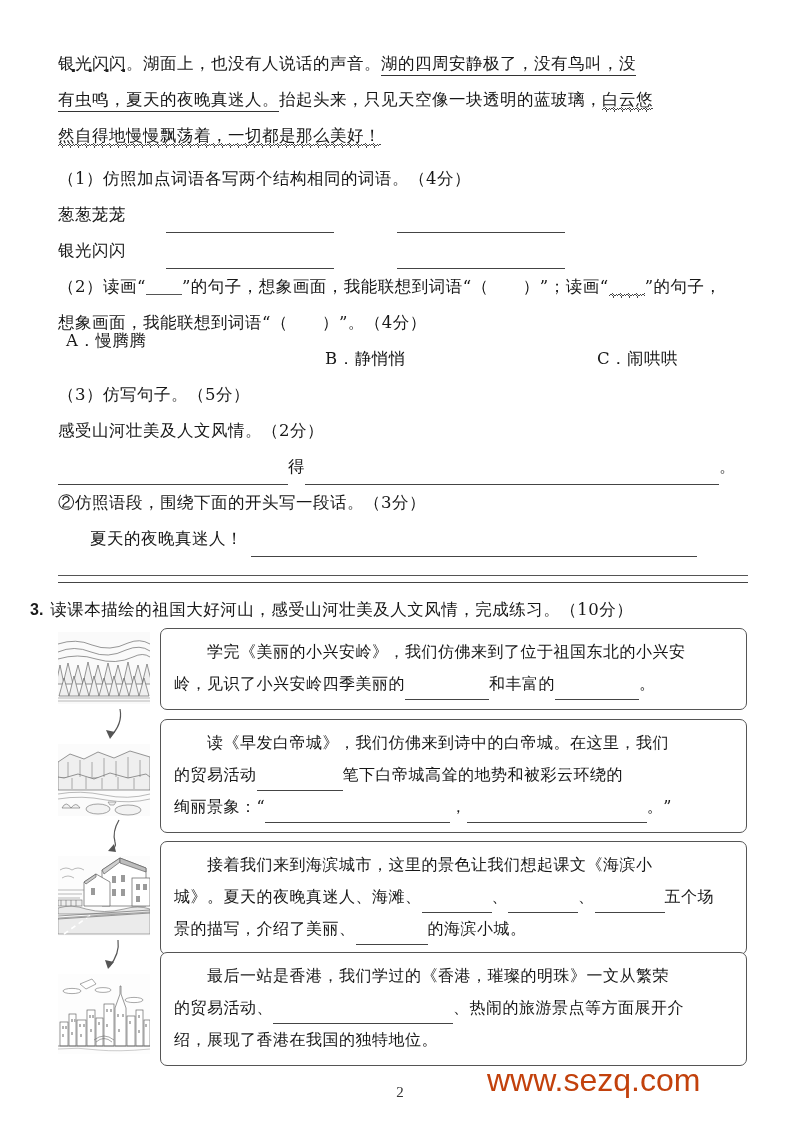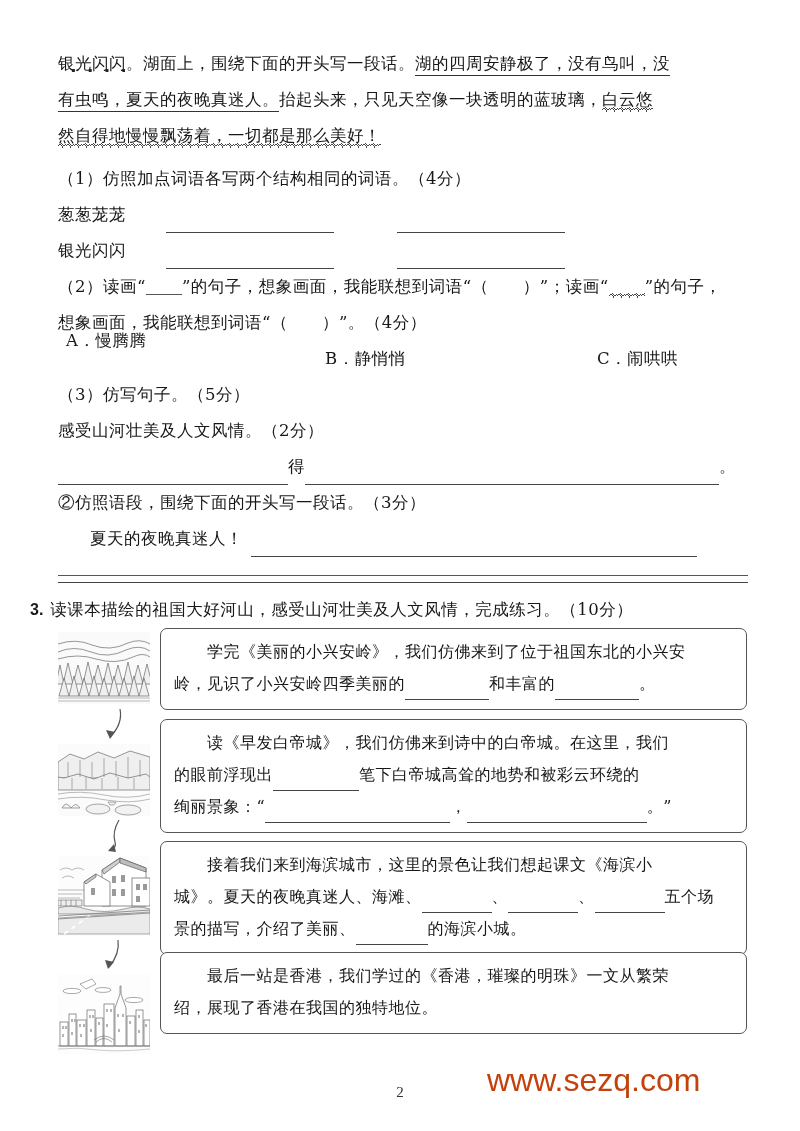--- a/index.html
+++ b/index.html
@@ -170,21 +170,21 @@
   }
 </style>
 </head>
 <body>
 
 <div class="page">
 
   <div class="passage">
 
     <div class="pline cn">
-      <span class="dotted-em">银光闪闪</span><span>。湖面上，围绕下面的开头写一段话。</span><span class="u-solid">湖的四周安静极了，没有鸟叫，没</span>
+      <span class="dotted-em">银光闪闪</span><span>。湖面上，也没有人说话的声音。</span><span class="u-solid">湖的四周安静极了，没有鸟叫，没</span>
     </div>
 
     <div class="pline cn">
       <span class="u-solid">有虫鸣，夏天的夜晚真迷人。</span><span>抬起头来，只见天空像一块透明的蓝玻璃，</span><span class="u-wave">白云悠</span>
     </div>
 
     <div class="pline cn">
       <span class="u-wave">然自得地慢慢飘荡着，一切都是那么美好！</span>
     </div>
   </div>
@@ -444,21 +444,21 @@
     <div class="cn">
       <span>岭，见识了小兴安岭四季美丽的</span><span class="blank-line" style="width:84px;"></span><span>和丰富的</span><span class="blank-line" style="width:84px;"></span><span>。</span>
     </div>
   </div>
 
   <div class="boxwrap" style="top:719px;">
     <div class="cn">
       <span class="indent"></span><span>读《早发白帝城》，我们仿佛来到诗中的白帝城。在这里，我们</span>
     </div>
     <div class="cn">
-      <span>的眼前浮现出</span><span class="blank-line" style="width:86px;"></span><span>笔下白帝城高耸的地势和被彩云环绕的</span>
+      <span>的贸易活动</span><span class="blank-line" style="width:86px;"></span><span>笔下白帝城高耸的地势和被彩云环绕的</span>
     </div>
     <div class="cn">
       <span>绚丽景象：“</span><span class="blank-line" style="width:185px;"></span><span>，</span><span class="blank-line" style="width:180px;"></span><span>。”</span>
     </div>
   </div>
 
   <div class="boxwrap" style="top:841px;">
     <div class="cn">
       <span class="indent"></span><span>接着我们来到海滨城市，这里的景色让我们想起课文《海滨小</span>
     </div>
@@ -466,20 +466,23 @@
       <span>城》。夏天的夜晚真迷人、海滩、</span><span class="blank-line" style="width:70px;"></span><span>、</span><span class="blank-line" style="width:70px;"></span><span>、</span><span class="blank-line" style="width:70px;"></span><span>五个场</span>
     </div>
     <div class="cn">
       <span>景的描写，介绍了美丽、</span><span class="blank-line" style="width:72px;"></span><span>的海滨小城。</span>
     </div>
   </div>
 
   <div class="boxwrap" style="top:952px;">
     <div class="cn">
       <span class="indent"></span><span>最后一站是香港，我们学过的《香港，璀璨的明珠》一文从繁荣</span>
+    </div>
+    <div class="cn">
+      <span>的贸易活动、</span><span class="blank-line" style="width:180px;"></span><span>、热闹的旅游景点等方面展开介</span>
     </div>
     <div class="cn">
       <span>绍，展现了香港在我国的独特地位。</span>
     </div>
   </div>
 
   <div class="pagenum">2</div>
   <div class="watermark">www.sezq.com</div>
 
 </div>

